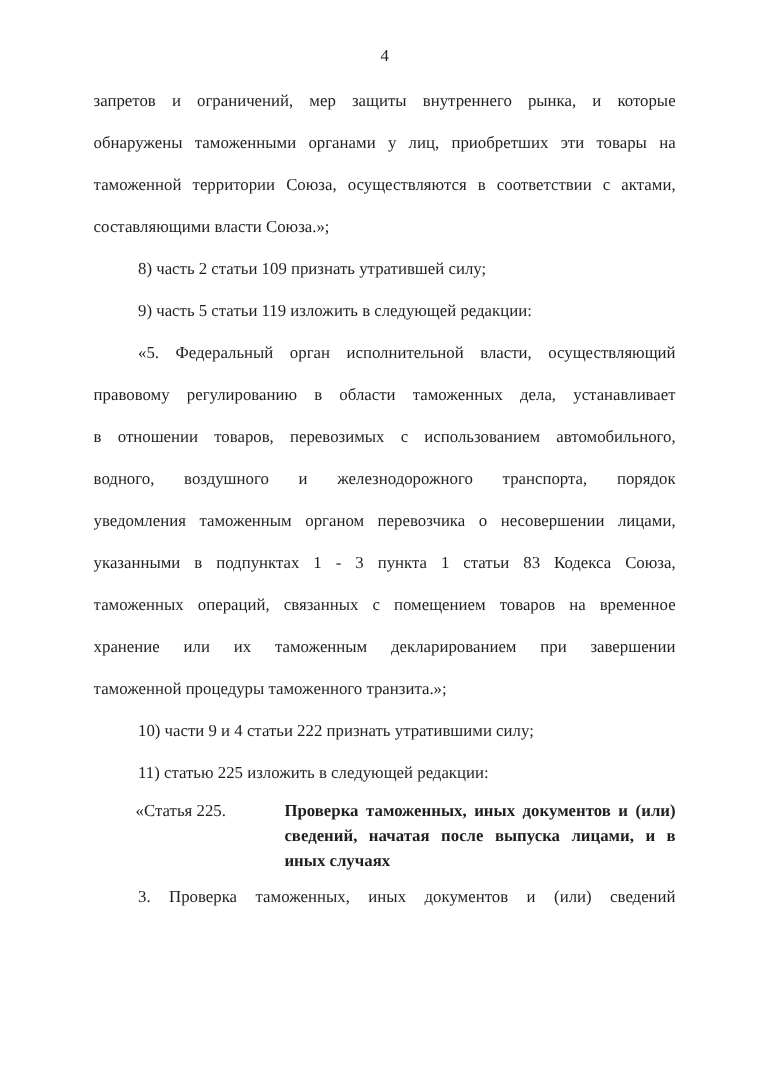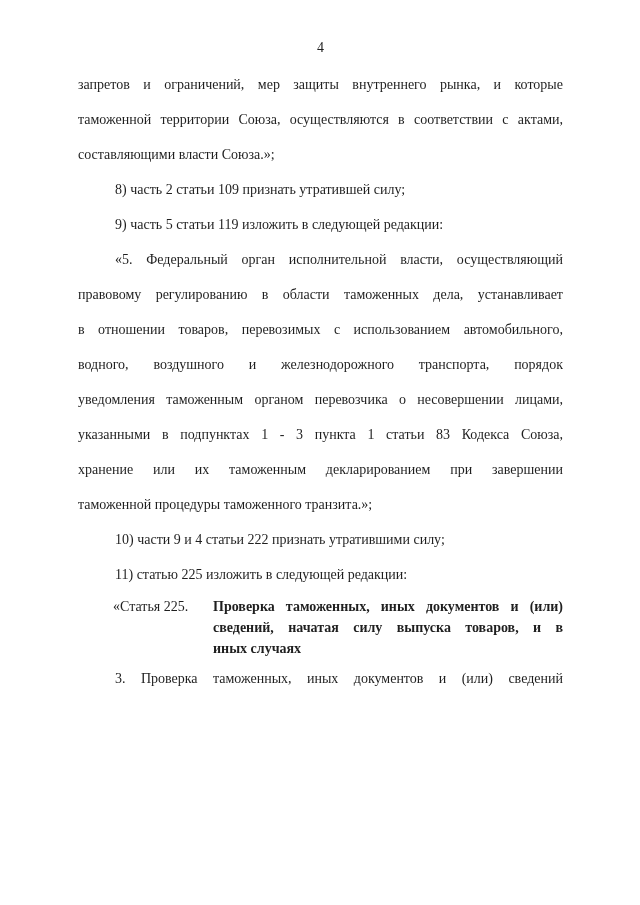--- a/index.html
+++ b/index.html
@@ -69,64 +69,67 @@
   .htitle {
     flex: none;
     width: 350px;
     font-weight: bold;
   }
   .htitle .line {
     line-height: 21px;
     height: 21px;
     overflow: hidden;
     text-align: justify;
+    margin-left: 24px;
   }
   .lastpara {
     margin-top: 2px;
   }
 </style>
 </head>
 <body>
 
 <div class="page">
 
   <div class="pageno">4</div>
 
   <div class="content">
 
     <div class="para">
         <div class="line stretch">запретов и ограничений, мер защиты внутреннего рынка, и которые</div>
+        <div class="line stretch">обнаружены таможенными органами у лиц, приобретших эти товары на</div>
         <div class="line stretch">таможенной территории Союза, осуществляются в соответствии с актами,</div>
         <div class="line">составляющими власти Союза.»;</div>
       </div>
 
     <p class="item">8) часть 2 статьи 109 признать утратившей силу;</p>
 
     <p class="item">9) часть 5 статьи 119 изложить в следующей редакции:</p>
 
     <div class="para indent">
         <div class="line stretch">«5. Федеральный орган исполнительной власти, осуществляющий</div>
         <div class="line stretch">правовому регулированию в области таможенных дела, устанавливает</div>
         <div class="line stretch">в отношении товаров, перевозимых с использованием автомобильного,</div>
         <div class="line stretch">водного, воздушного и железнодорожного транспорта, порядок</div>
         <div class="line stretch">уведомления таможенным органом перевозчика о несовершении лицами,</div>
         <div class="line stretch">указанными в подпунктах 1 - 3 пункта 1 статьи 83 Кодекса Союза,</div>
+        <div class="line stretch">таможенных операций, связанных с помещением товаров на временное</div>
         <div class="line stretch">хранение или их таможенным декларированием при завершении</div>
         <div class="line">таможенной процедуры таможенного транзита.»;</div>
       </div>
 
     <p class="item">10) части 9 и 4 статьи 222 признать утратившими силу;</p>
 
     <p class="item">11) статью 225 изложить в следующей редакции:</p>
 
     <div class="heading">
       <div class="hlabel">«Статья 225.</div>
       <div class="htitle">
           <div class="line stretch">Проверка таможенных, иных документов и (или)</div>
-          <div class="line stretch">сведений, начатая силу выпуска товаров, и в</div>
+          <div class="line stretch">сведений, начатая после выпуска лицами, и в</div>
           <div class="line">иных случаях</div>
         </div>
     </div>
 
     <div class="para indent lastpara">
         <div class="line stretch">3. Проверка таможенных, иных документов и (или) сведений</div>
       </div>
 
   </div>
 </div>

